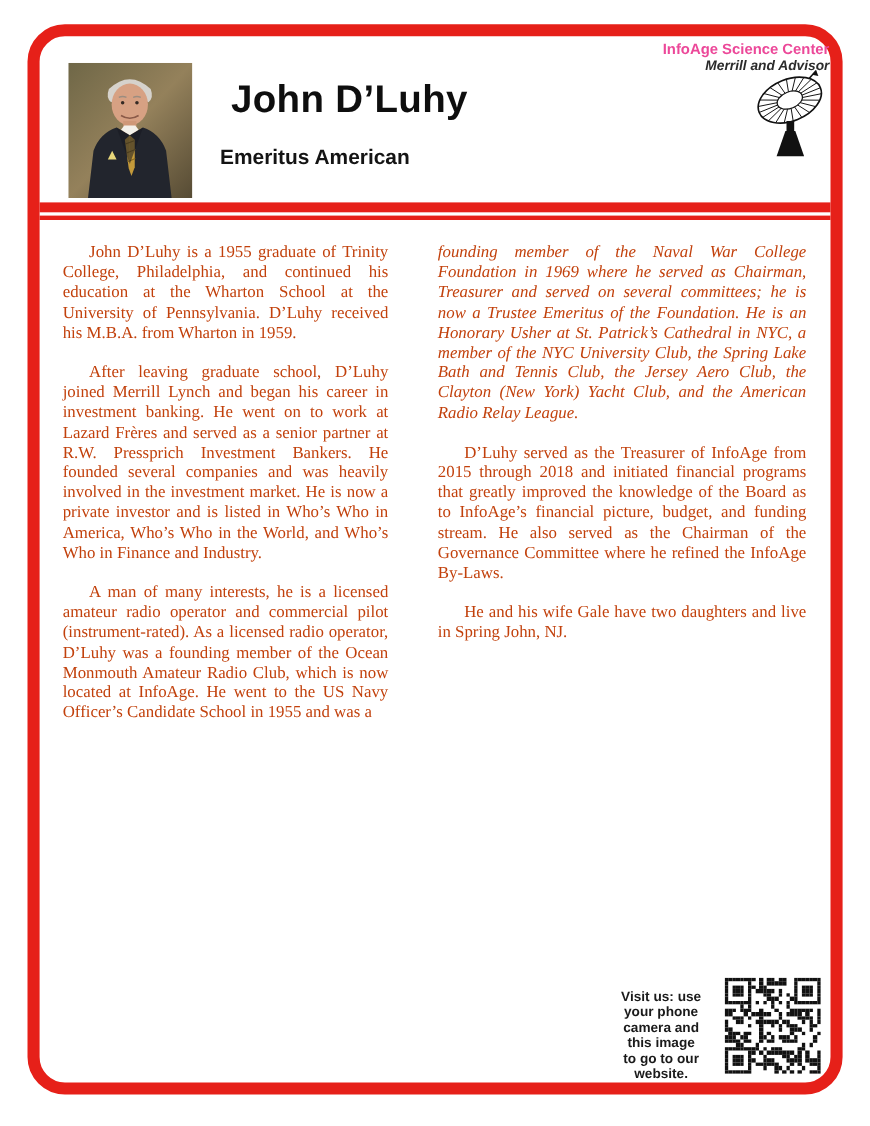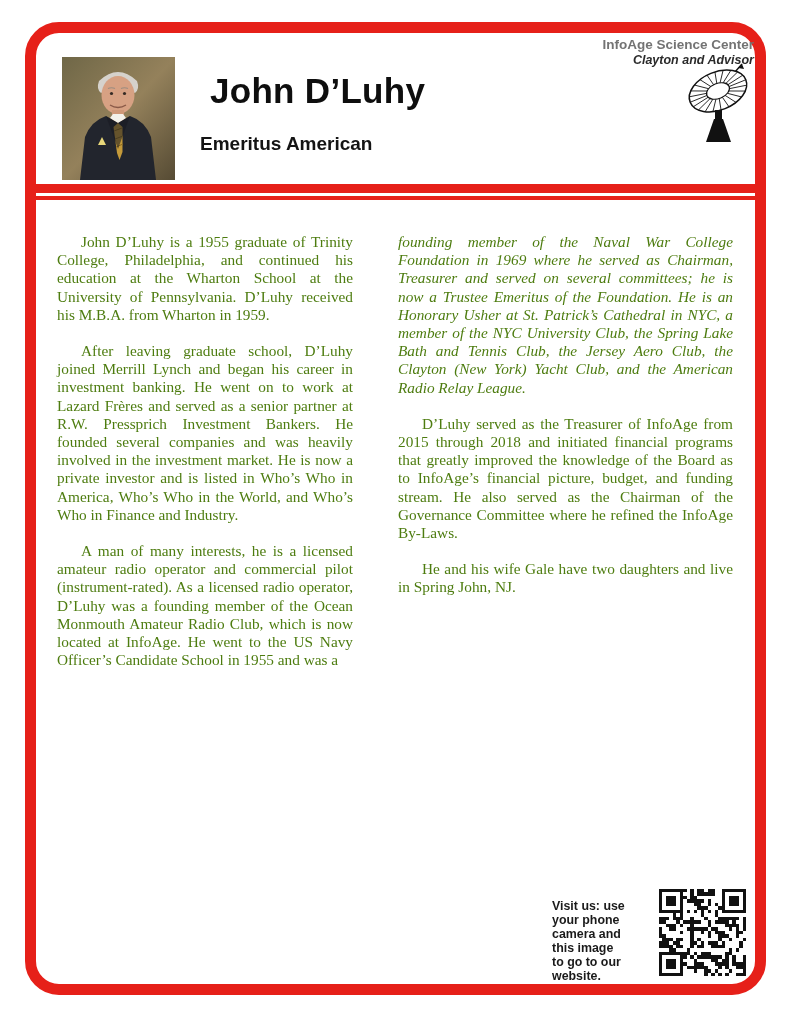--- a/index.html
+++ b/index.html
@@ -5,33 +5,33 @@
   html,body{margin:0;padding:0;background:#ffffff;}
   .page{position:relative;width:791px;height:1024px;background:#ffffff;overflow:hidden;
         font-family:"Liberation Sans",sans-serif;color:#1c1c1c;}
   .frame{position:absolute;left:25px;top:22px;width:741px;height:973px;box-sizing:border-box;
          border:11px solid #e62019;border-radius:34px;}
   .photo{position:absolute;left:62px;top:57px;width:113px;height:123px;overflow:hidden;}
   .name{position:absolute;left:210px;top:71px;font-size:35px;font-weight:bold;color:#0e0e0e;
         letter-spacing:.3px;font-family:"Liberation Sans",sans-serif;}
   .subtitle{position:absolute;left:200px;top:133px;font-size:19px;font-weight:bold;color:#141414;}
   .brand{position:absolute;right:37px;top:37px;text-align:right;line-height:1.18;}
-  .brand-org{font-size:13.5px;font-weight:bold;color:#737373;}
+  .brand-org{font-size:13.5px;font-weight:bold;color:#ec4899;}
   .brand-role{font-size:12.5px;font-weight:bold;font-style:italic;color:#2b2b2b;}
   .dish{position:absolute;left:685px;top:61px;}
   .rule-thick{position:absolute;left:36px;top:184px;width:719px;height:9px;background:#e62019;}
   .rule-thin{position:absolute;left:36px;top:196px;width:719px;height:4px;background:#e62019;}
   .columns{position:absolute;left:57px;top:221px;width:676px;display:flex;gap:45px;}
   .col{font-family:"Liberation Serif",serif;font-size:15.3px;line-height:18.2px;
-       text-align:justify;color:#4d7c0f;margin-top:12px;}
+       text-align:justify;color:#c2410c;}
   .col-left{width:296px;}
   .col-right{width:335px;}
   .col p{margin:0 0 18px 0;text-indent:24px;}
   .col p.continuation{text-indent:0;font-style:italic;}
-  .qr-caption{position:absolute;left:552px;top:900px;width:98px;text-align:left;
+  .qr-caption{position:absolute;left:552px;top:900px;width:98px;text-align:center;
               font-size:12.4px;line-height:13.9px;font-weight:bold;color:#1a1a1a;
               white-space:pre-line;}
   .qr{position:absolute;left:659px;top:889px;width:87px;height:87px;background:#fff;
       display:grid;grid-template-columns:repeat(25,1fr);grid-template-rows:repeat(25,1fr);}
   .qr span{display:block;}
   .qr span.d{background:#111;}
 </style>
 </head>
 <body>
 
@@ -65,21 +65,21 @@
       <path d="M44,59 L56,92 L56,66 Z" fill="#181a20" opacity="0.55"></path>
       <path d="M68,59 L56,92 L56,66 Z" fill="#181a20" opacity="0.55"></path>
     </svg>
   </div>
 
   <div class="name">John D’Luhy</div>
   <div class="subtitle">Emeritus American</div>
 
   <div class="brand">
     <div class="brand-org">InfoAge Science Center</div>
-    <div class="brand-role">Clayton and Advisor</div>
+    <div class="brand-role">Merrill and Advisor</div>
   </div>
 
   <svg id="dish" class="dish" width="70" height="84" viewBox="0 0 70 84">
     <line x1="35" y1="28" x2="57" y2="3" stroke="#111" stroke-width="1.4"></line>
     <polygon points="57,3 53,7 59,8" fill="#111"></polygon>
     <g id="dish-face" transform="rotate(-22 33 30)">
       <ellipse cx="33" cy="30" rx="30" ry="19" fill="#ffffff" stroke="#111" stroke-width="1.5"></ellipse>
       <ellipse cx="33" cy="30" rx="12" ry="7.5" fill="none" stroke="#111" stroke-width="1.1"></ellipse>
     <line x1="45" y1="30" x2="63" y2="30" stroke="#111" stroke-width="0.8"></line>
         <line x1="44.513915683373966" y1="32.11299417631072" x2="61.78478920843492" y2="35.35291857998716" stroke="#111" stroke-width="0.8"></line>

